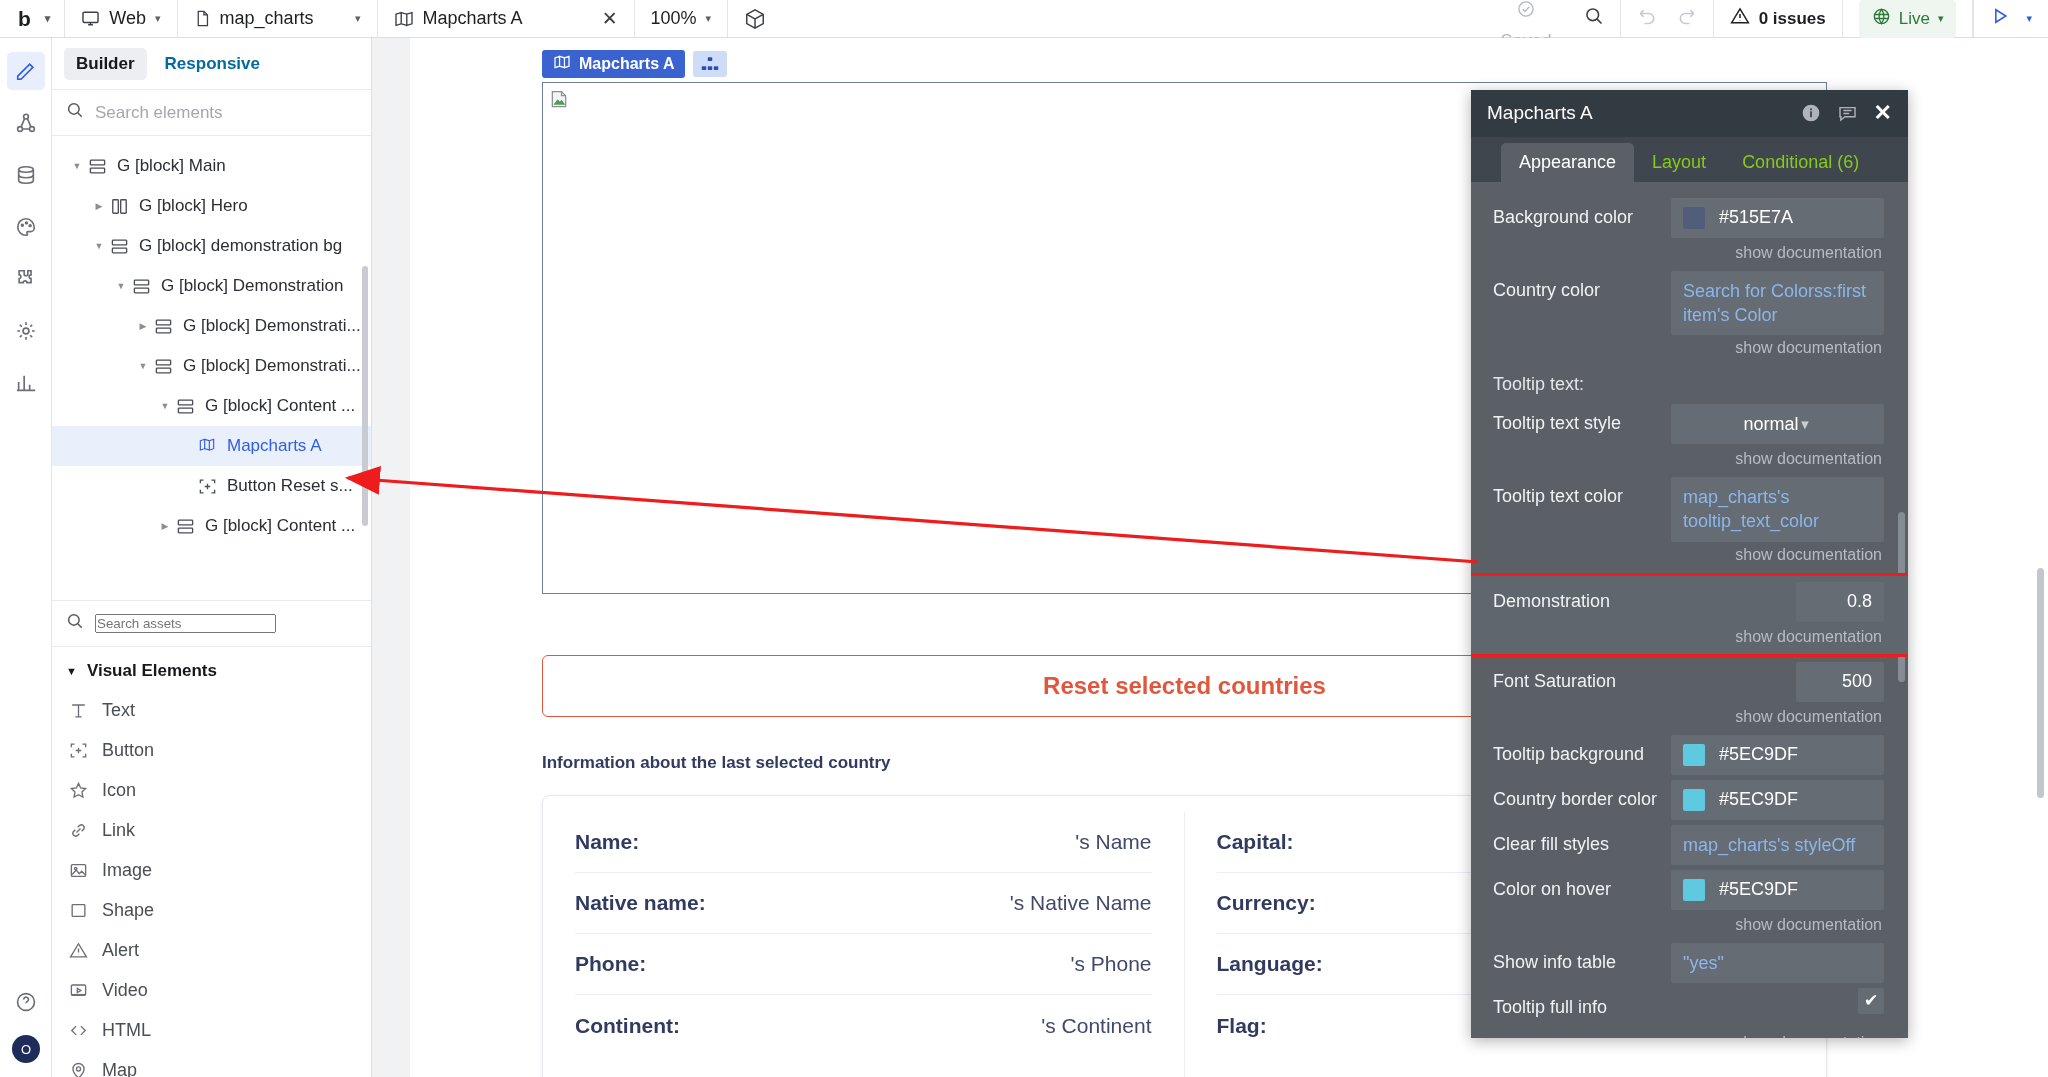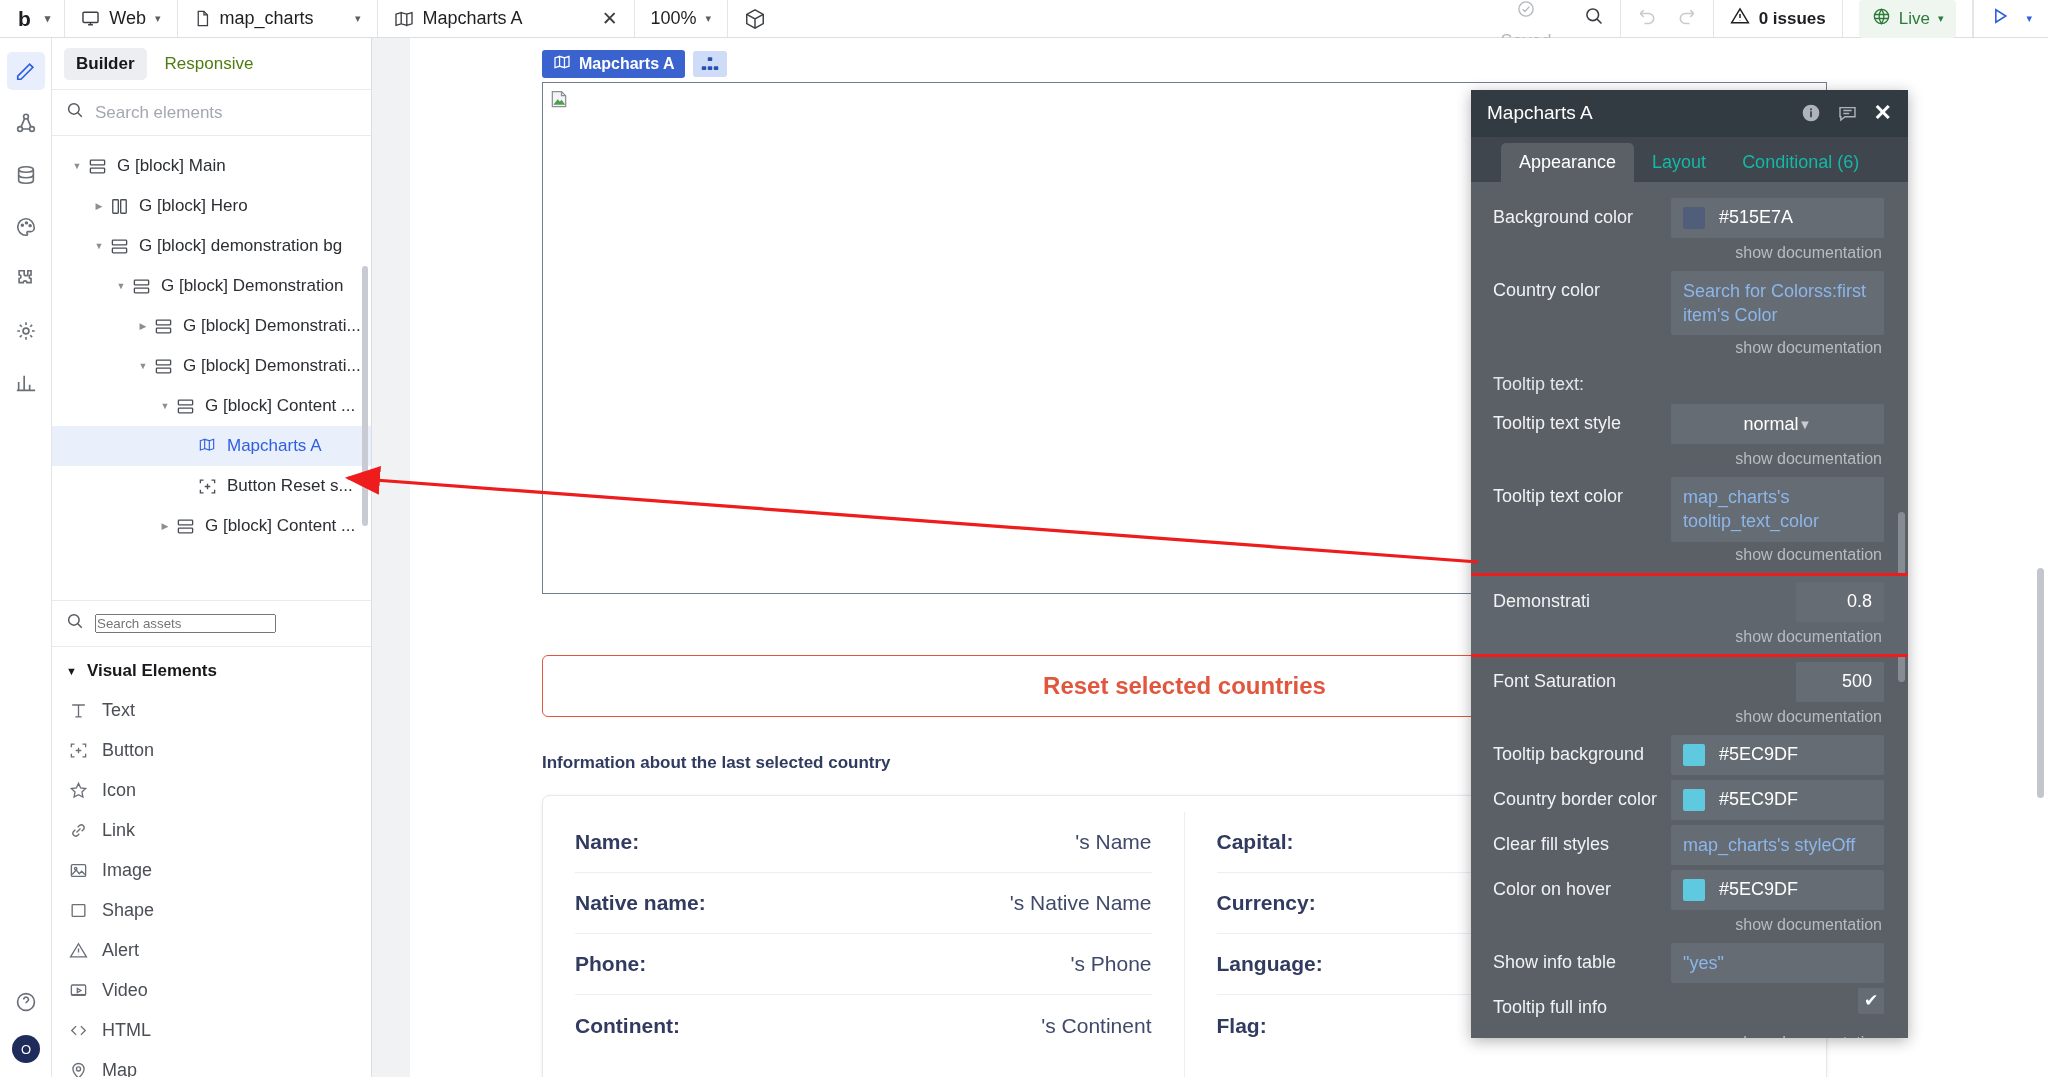--- a/index.html
+++ b/index.html
@@ -57,21 +57,21 @@
     color: #fff; font-size: 13px; display: flex; align-items: center; justify-content: center;
   }
 
   
   .leftpanel {
     position: absolute; top: 38px; left: 52px; width: 320px; height: 1039px;
     background: #fff; border-right: 1px solid #dcdee1;
     display: flex; flex-direction: column;
   }
   .lp-tabs { display: flex; gap: 6px; padding: 10px 12px 9px 12px; border-bottom: 1px solid #e8eaec; }
-  .lp-tab { font-size: 17px; padding: 6px 12px; border-radius: 5px; color: #4d7c0f; cursor: pointer; }
+  .lp-tab { font-size: 17px; padding: 6px 12px; border-radius: 5px; color: #0369a1; cursor: pointer; font-weight: bold; }
   .lp-tab.active { background: #eceef1; color: #16181b; font-weight: 700; }
   .lp-search {
     display: flex; align-items: center; gap: 11px; padding: 11px 14px;
     border-bottom: 1px solid #e8eaec; color: #9aa0a8; font-size: 17px;
   }
   .lp-search input {
     border: none; outline: none; font-size: 17px; color: #3a3d42;
     font-family: "Liberation Sans", sans-serif; background: transparent; width: 100%;
   }
   .lp-search input::placeholder { color: #a3a8b0; }
@@ -177,21 +177,21 @@
   }
   .props-head {
     height: 48px; background: #323a42; display: flex; align-items: center;
     padding: 0 16px; color: #fff;
   }
   .props-title { font-size: 19px; flex: 1 1 auto; }
   .props-head .hicon { margin-left: 16px; cursor: pointer; color: #aeb4ba; display: flex; }
   .props-head .hicon.close { color: #fff; font-size: 22px; font-weight: 700; }
   .props-tabs { height: 46px; background: #3f464d; display: flex; align-items: flex-end; padding-left: 30px; }
   .ptab {
-    padding: 9px 18px; font-size: 18px; color: #14b8a6; cursor: pointer;
+    padding: 9px 18px; font-size: 18px; color: #84cc16; cursor: pointer;
     border-radius: 5px 5px 0 0;
   }
   .ptab.active { background: #5b6066; color: #fff; }
   .props-body { flex: 1 1 auto; overflow: hidden; position: relative; padding: 16px 0 0 0; }
 
   .prow { padding: 0 24px 0 22px; margin-bottom: 3px; position: relative; }
   .prow-main { display: flex; align-items: flex-start; min-height: 42px; }
   .plabel { flex: 0 0 178px; color: #f0f2f4; font-size: 18px; padding-top: 9px; }
   .pfield {
     flex: 1 1 auto; background: #666c73; border-radius: 2px; min-height: 40px;
@@ -751,21 +751,21 @@
       </div>
       <div class="prow">
         <div class="prow-main">
           <div class="plabel">Tooltip text color</div>
           <div class="pfield dyn">map_charts's tooltip_text_color</div>
         </div>
         <div class="showdoc">show documentation</div>
       </div>
       <div class="prow highlighted">
         <div class="prow-main">
-          <div class="plabel">Demonstrati</div>
+          <div class="plabel">Demonstration</div>
           <div class="pfield num">0.8</div>
         </div>
         <div class="showdoc">show documentation</div>
       </div>
       <div class="prow">
         <div class="prow-main">
           <div class="plabel">Font Saturation</div>
           <div class="pfield num">500</div>
         </div>
         <div class="showdoc">show documentation</div>

